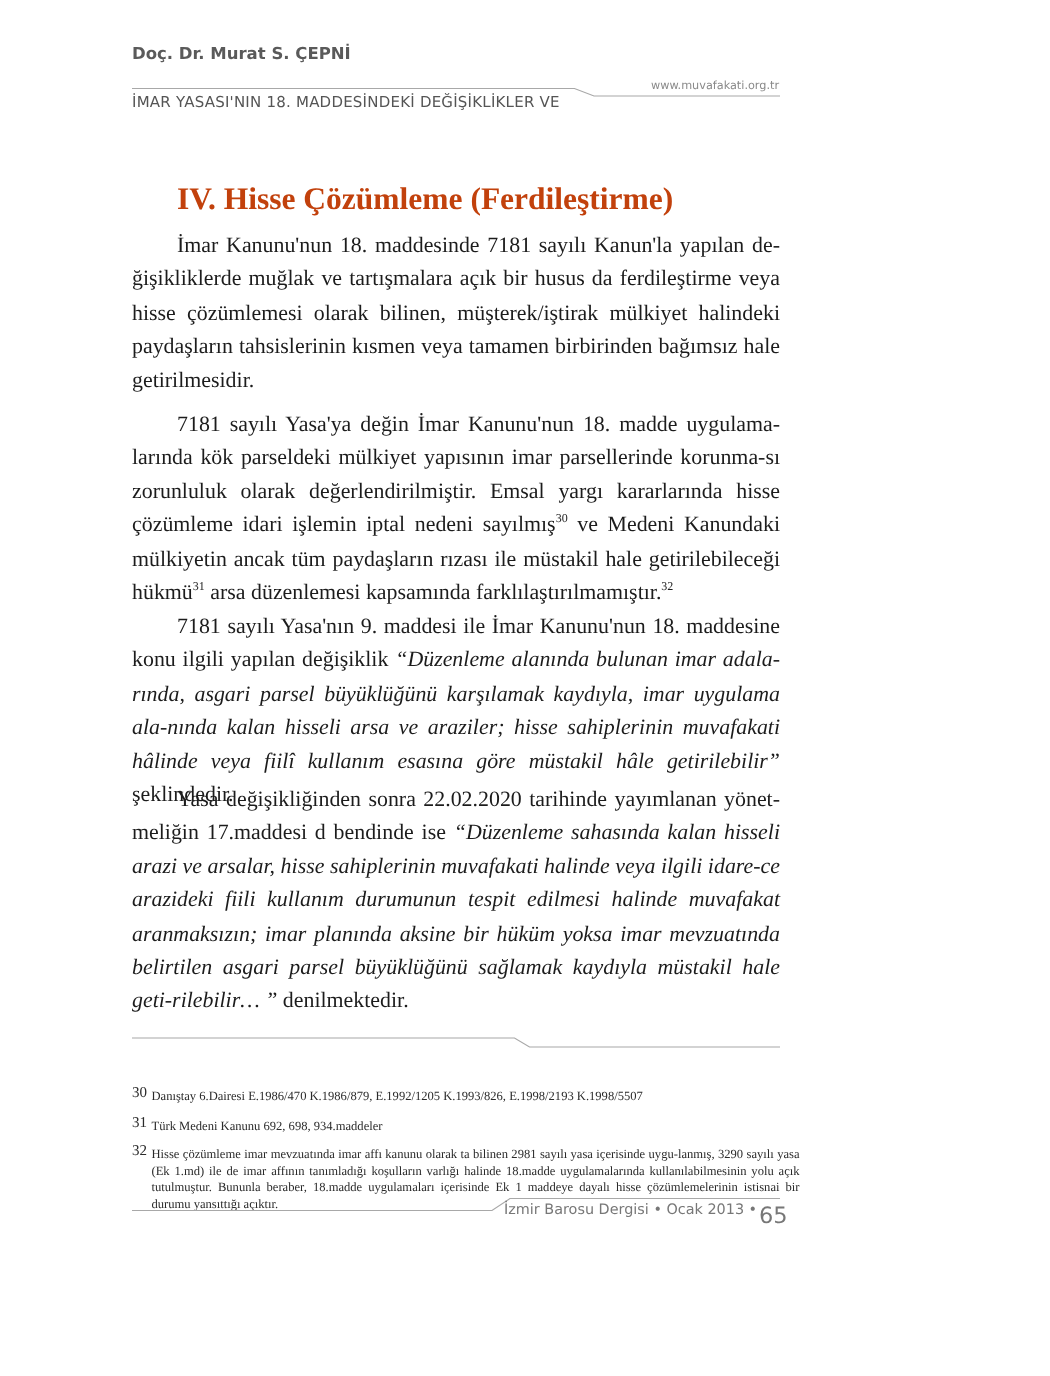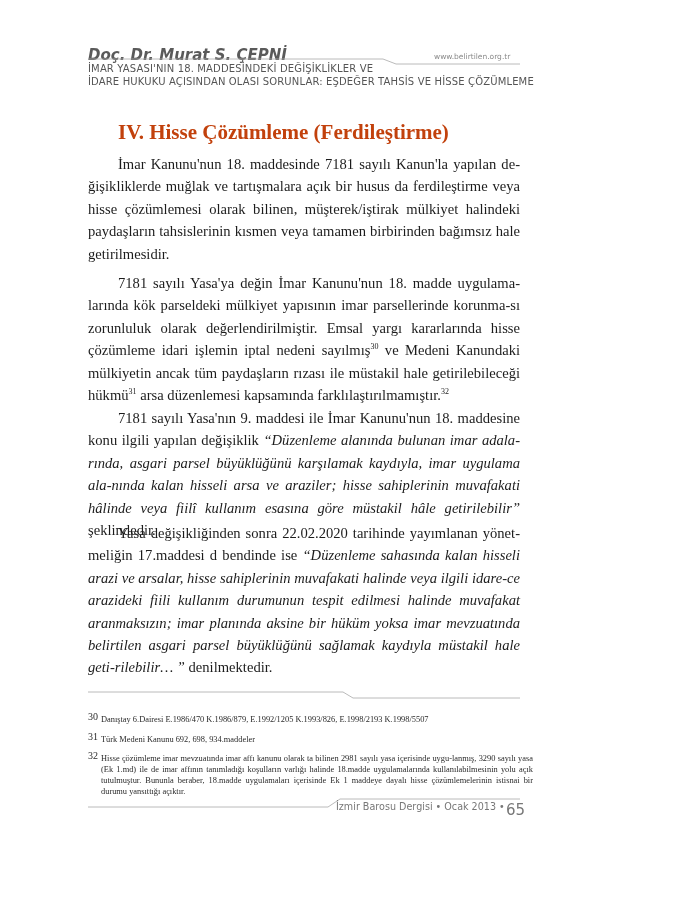--- a/index.html
+++ b/index.html
@@ -10,26 +10,25 @@
   body {
     width: 700px;
     height: 917px;
     position: relative;
     overflow: hidden;
     color: #1c1c1c;
   }
   .header-author {
     position: absolute;
     left: 88px;
-    top: 46px;
+    top: 29px;
     font-family: "DejaVu Sans", sans-serif;
     font-weight: bold;
-    font-size: 15px;
+    font-size: 11px;
     color: #5a5a5a;
-    font-style: italic;
   }
   .header-url {
     position: absolute;
     left: 434px;
     top: 52px;
     font-family: "DejaVu Sans", sans-serif;
     font-size: 7.5px;
     color: #8a8a8a;
   }
   .header-line {
@@ -84,20 +83,21 @@
     height: 10px;
   }
   .footnote {
     position: absolute;
     left: 88px;
     width: 432px;
     font-family: "Liberation Serif", "DejaVu Serif", serif;
     font-size: 8.4px;
     line-height: 11px;
     color: #2a2a2a;
+    margin-top: 12px;
   }
   .footnote .fn-num {
     font-size: 10px;
     vertical-align: 2px;
     margin-right: 3px;
   }
   .footnote.fn-multi {
     padding-left: 13px;
     text-indent: -13px;
     text-align: justify;
@@ -123,27 +123,26 @@
     top: 801px;
     font-family: "DejaVu Sans", sans-serif;
     font-size: 15px;
     color: #777777;
   }
 </style>
 </head>
 <body>
 
 <div class="header-author">Doç. Dr. Murat S. ÇEPNİ</div>
-<div class="header-url">www.belirtilen.org.tr</div>
+<div class="header-url">www.muvafakati.org.tr</div>
 <svg class="header-line" viewBox="0 0 432 8" preserveAspectRatio="none">
   <polyline points="0,1 295,1 308,6 432,6" fill="none" stroke="#a8a8a8" stroke-width="0.8"></polyline>
 </svg>
 <div class="header-title">
   <div>İMAR YASASI'NIN 18. MADDESİNDEKİ DEĞİŞİKLİKLER VE</div>
-  <div>İDARE HUKUKU AÇISINDAN OLASI SORUNLAR: EŞDEĞER TAHSİS VE HİSSE ÇÖZÜMLEME</div>
 </div>
 
 <div class="section-heading">IV. Hisse Çözümleme (Ferdileştirme)</div>
 
 <div class="para" style="top:153px;">İmar Kanunu'nun 18. maddesinde 7181 sayılı Kanun'la yapılan de-ğişikliklerde muğlak ve tartışmalara açık bir husus da ferdileştirme veya hisse çözümlemesi olarak bilinen, müşterek/iştirak mülkiyet halindeki paydaşların tahsislerinin kısmen veya tamamen birbirinden bağımsız hale getirilmesidir.</div>
 
 <div class="para" style="top:272px;"><span>7181 sayılı Yasa'ya değin İmar Kanunu'nun 18. madde uygulama-larında kök parseldeki mülkiyet yapısının imar parsellerinde korunma-sı zorunluluk olarak değerlendirilmiştir. Emsal yargı kararlarında hisse çözümleme idari işlemin iptal nedeni sayılmış</span><sup>30</sup><span> ve Medeni Kanundaki mülkiyetin ancak tüm paydaşların rızası ile müstakil hale getirilebileceği hükmü</span><sup>31</sup><span> arsa düzenlemesi kapsamında farklılaştırılmamıştır.</span><sup>32</sup></div>
 
 <div class="para" style="top:407px;"><span>7181 sayılı Yasa'nın 9. maddesi ile İmar Kanunu'nun 18. maddesine konu ilgili yapılan değişiklik </span><i>“Düzenleme alanında bulunan imar adala-rında, asgari parsel büyüklüğünü karşılamak kaydıyla, imar uygulama ala-nında kalan hisseli arsa ve araziler; hisse sahiplerinin muvafakati hâlinde veya fiilî kullanım esasına göre müstakil hâle getirilebilir”</i><span> şeklindedir.</span></div>
 

